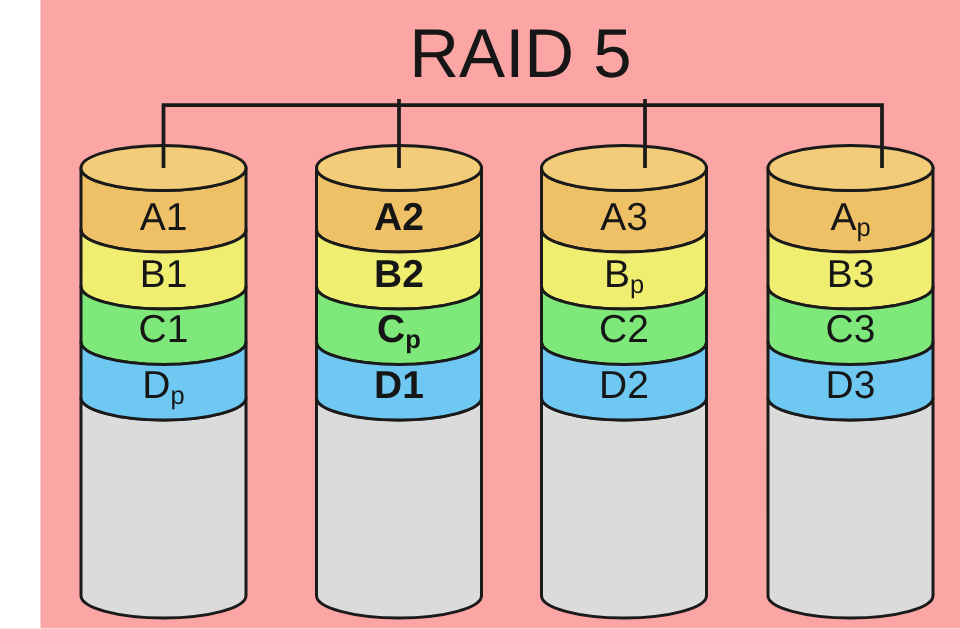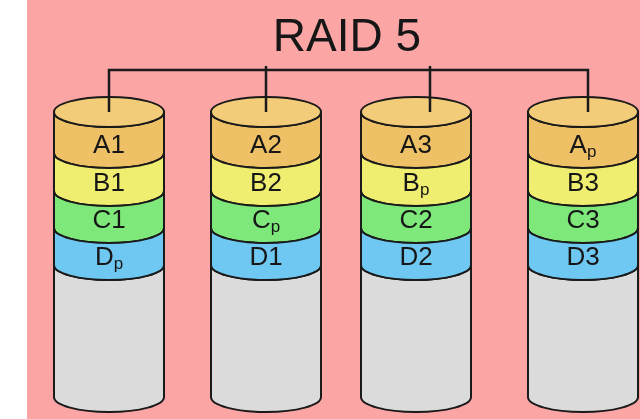--- a/index.html
+++ b/index.html
@@ -70,21 +70,21 @@
           <path d="M 3 60 A 55 15 0 0 0 113 60 L 113 98 A 55 15 0 0 1 3 98 Z" fill="#f0ee70" stroke="#1a1a1a" stroke-width="2" stroke-linejoin="round"></path>
           <path d="M 3 98 A 55 15 0 0 0 113 98 L 113 135 A 55 15 0 0 1 3 135 Z" fill="#7fe87a" stroke="#1a1a1a" stroke-width="2" stroke-linejoin="round"></path>
           <path d="M 3 135 A 55 15 0 0 0 113 135 L 113 172 A 55 15 0 0 1 3 172 Z" fill="#6fc8f1" stroke="#1a1a1a" stroke-width="2" stroke-linejoin="round"></path>
           <ellipse cx="58" cy="19" rx="55" ry="15" fill="#f3cc79" stroke="#1a1a1a" stroke-width="2"></ellipse>
           <text x="58" y="60" text-anchor="middle" class="block-label"><tspan>A</tspan><tspan>1</tspan></text>
           <text x="58" y="98" text-anchor="middle" class="block-label"><tspan>B</tspan><tspan>1</tspan></text>
           <text x="58" y="135" text-anchor="middle" class="block-label"><tspan>C</tspan><tspan>1</tspan></text>
           <text x="58" y="172" text-anchor="middle" class="block-label"><tspan>D</tspan><tspan class="sub" dy="4">p</tspan></text>
         </svg>
       </div>
-      <div class="disk" style="left: 181px;">
+      <div class="disk" style="left: 181px; font-weight: bold;">
         <svg width="116" height="326" viewBox="0 0 116 326">
           <path d="M 3 172 A 55 15 0 0 0 113 172 L 113 304 A 55 15 0 0 1 3 304 Z" fill="#dbdbdb" stroke="#1a1a1a" stroke-width="2" stroke-linejoin="round"></path>
           <path d="M 3 19 A 55 15 0 0 0 113 19 L 113 60 A 55 15 0 0 1 3 60 Z" fill="#efc166" stroke="#1a1a1a" stroke-width="2" stroke-linejoin="round"></path>
           <path d="M 3 60 A 55 15 0 0 0 113 60 L 113 98 A 55 15 0 0 1 3 98 Z" fill="#f0ee70" stroke="#1a1a1a" stroke-width="2" stroke-linejoin="round"></path>
           <path d="M 3 98 A 55 15 0 0 0 113 98 L 113 135 A 55 15 0 0 1 3 135 Z" fill="#7fe87a" stroke="#1a1a1a" stroke-width="2" stroke-linejoin="round"></path>
           <path d="M 3 135 A 55 15 0 0 0 113 135 L 113 172 A 55 15 0 0 1 3 172 Z" fill="#6fc8f1" stroke="#1a1a1a" stroke-width="2" stroke-linejoin="round"></path>
           <ellipse cx="58" cy="19" rx="55" ry="15" fill="#f3cc79" stroke="#1a1a1a" stroke-width="2"></ellipse>
           <text x="58" y="60" text-anchor="middle" class="block-label"><tspan>A</tspan><tspan>2</tspan></text>
           <text x="58" y="98" text-anchor="middle" class="block-label"><tspan>B</tspan><tspan>2</tspan></text>
           <text x="58" y="135" text-anchor="middle" class="block-label"><tspan>C</tspan><tspan class="sub" dy="4">p</tspan></text>
@@ -98,21 +98,21 @@
           <path d="M 3 60 A 55 15 0 0 0 113 60 L 113 98 A 55 15 0 0 1 3 98 Z" fill="#f0ee70" stroke="#1a1a1a" stroke-width="2" stroke-linejoin="round"></path>
           <path d="M 3 98 A 55 15 0 0 0 113 98 L 113 135 A 55 15 0 0 1 3 135 Z" fill="#7fe87a" stroke="#1a1a1a" stroke-width="2" stroke-linejoin="round"></path>
           <path d="M 3 135 A 55 15 0 0 0 113 135 L 113 172 A 55 15 0 0 1 3 172 Z" fill="#6fc8f1" stroke="#1a1a1a" stroke-width="2" stroke-linejoin="round"></path>
           <ellipse cx="58" cy="19" rx="55" ry="15" fill="#f3cc79" stroke="#1a1a1a" stroke-width="2"></ellipse>
           <text x="58" y="60" text-anchor="middle" class="block-label"><tspan>A</tspan><tspan>3</tspan></text>
           <text x="58" y="98" text-anchor="middle" class="block-label"><tspan>B</tspan><tspan class="sub" dy="4">p</tspan></text>
           <text x="58" y="135" text-anchor="middle" class="block-label"><tspan>C</tspan><tspan>2</tspan></text>
           <text x="58" y="172" text-anchor="middle" class="block-label"><tspan>D</tspan><tspan>2</tspan></text>
         </svg>
       </div>
-      <div class="disk" style="left: 498px;">
+      <div class="disk" style="left: 482px;">
         <svg width="116" height="326" viewBox="0 0 116 326">
           <path d="M 3 172 A 55 15 0 0 0 113 172 L 113 304 A 55 15 0 0 1 3 304 Z" fill="#dbdbdb" stroke="#1a1a1a" stroke-width="2" stroke-linejoin="round"></path>
           <path d="M 3 19 A 55 15 0 0 0 113 19 L 113 60 A 55 15 0 0 1 3 60 Z" fill="#efc166" stroke="#1a1a1a" stroke-width="2" stroke-linejoin="round"></path>
           <path d="M 3 60 A 55 15 0 0 0 113 60 L 113 98 A 55 15 0 0 1 3 98 Z" fill="#f0ee70" stroke="#1a1a1a" stroke-width="2" stroke-linejoin="round"></path>
           <path d="M 3 98 A 55 15 0 0 0 113 98 L 113 135 A 55 15 0 0 1 3 135 Z" fill="#7fe87a" stroke="#1a1a1a" stroke-width="2" stroke-linejoin="round"></path>
           <path d="M 3 135 A 55 15 0 0 0 113 135 L 113 172 A 55 15 0 0 1 3 172 Z" fill="#6fc8f1" stroke="#1a1a1a" stroke-width="2" stroke-linejoin="round"></path>
           <ellipse cx="58" cy="19" rx="55" ry="15" fill="#f3cc79" stroke="#1a1a1a" stroke-width="2"></ellipse>
           <text x="58" y="60" text-anchor="middle" class="block-label"><tspan>A</tspan><tspan class="sub" dy="4">p</tspan></text>
           <text x="58" y="98" text-anchor="middle" class="block-label"><tspan>B</tspan><tspan>3</tspan></text>
           <text x="58" y="135" text-anchor="middle" class="block-label"><tspan>C</tspan><tspan>3</tspan></text>

